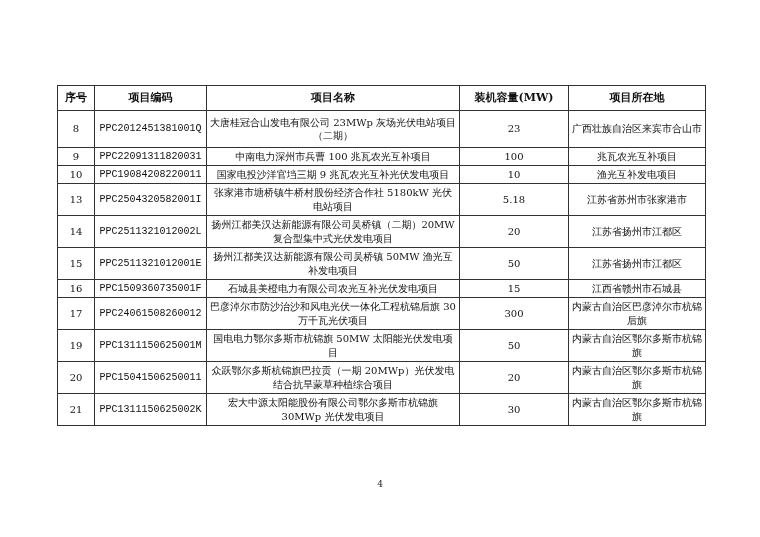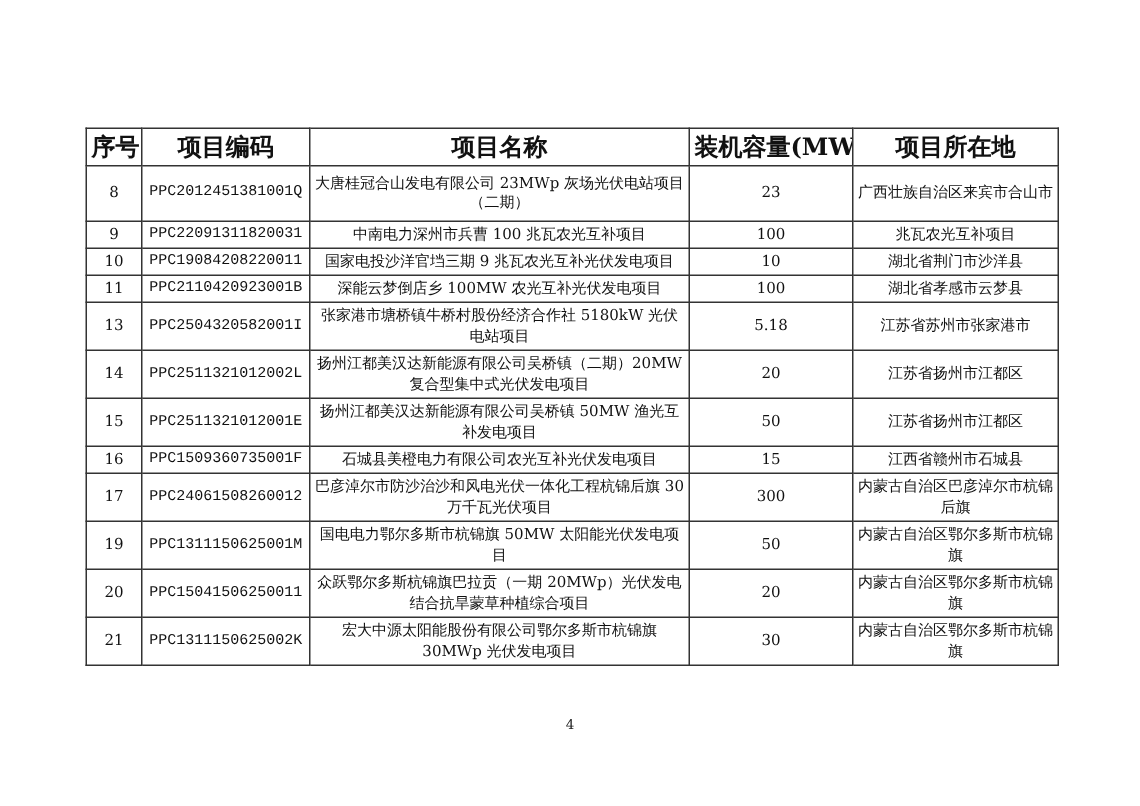--- a/index.html
+++ b/index.html
@@ -28,21 +28,21 @@
   }
   table.projects th, table.projects td {
     border: 1px solid #333333;
     padding: 1px 3px;
     vertical-align: middle;
     text-align: center;
     overflow: hidden;
     word-break: break-word;
   }
   table.projects th {
-    font-size: 16px;
+    font-size: 11px;
     font-weight: bold;
     height: 22px;
     white-space: nowrap;
   }
   table.projects td.name {
     text-align: center;
   }
   table.projects td.code {
     font-family: Liberation Mono, monospace;
     letter-spacing: 0;
@@ -96,28 +96,21 @@
         <td class="code">PPC22091311820031</td>
         <td class="name">中南电力深州市兵曹 100 兆瓦农光互补项目</td>
         <td>100</td>
         <td>兆瓦农光互补项目</td>
       </tr>
       <tr class="h1">
         <td>10</td>
         <td class="code">PPC19084208220011</td>
         <td class="name">国家电投沙洋官垱三期 9 兆瓦农光互补光伏发电项目</td>
         <td>10</td>
-        <td>湖北省荆门市沙洋县</td>
-      </tr>
-      <tr class="h1">
-        <td>11</td>
-        <td class="code">PPC2110420923001B</td>
-        <td class="name">深能云梦倒店乡 100MW 农光互补光伏发电项目</td>
-        <td>100</td>
-        <td>湖北省孝感市云梦县</td>
+        <td>渔光互补发电项目</td>
       </tr>
       <tr class="h2">
         <td>13</td>
         <td class="code">PPC2504320582001I</td>
         <td class="name">张家港市塘桥镇牛桥村股份经济合作社 5180kW 光伏电站项目</td>
         <td>5.18</td>
         <td>江苏省苏州市张家港市</td>
       </tr>
       <tr class="h2">
         <td>14</td>

